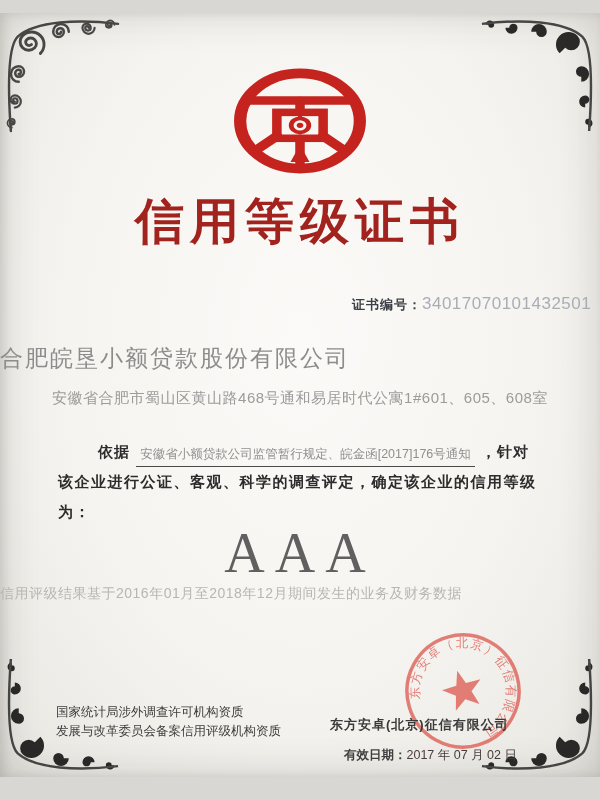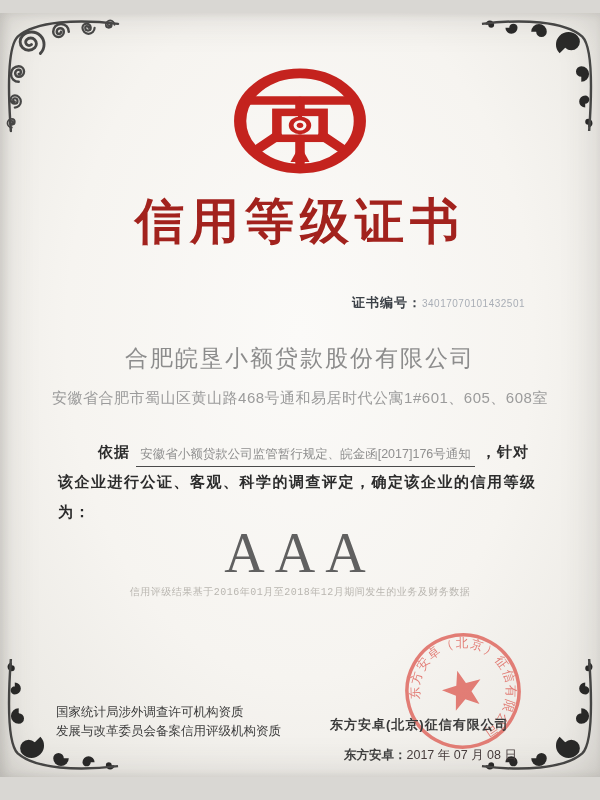--- a/index.html
+++ b/index.html
@@ -20,41 +20,41 @@
   .logo{left:50%;top:54px;transform:translateX(-50%);}
   
   .title{
     left:0;right:0;top:176px;text-align:center;
     font-size:49px;font-weight:bold;letter-spacing:6px;
     color:var(--title_red,#a2221d);
     font-family:"Liberation Serif", serif;
   }
   .certno{left:352px;top:281px;font-size:13px;white-space:nowrap;}
   .certno .lbl{font-weight:bold;color:#3c4147;letter-spacing:1px;}
-  .certno .num{color:#a9aeb6;font-size:10px;letter-spacing:.5px;}
+  .certno .num{color:#a9aeb6;font-size:17px;letter-spacing:.5px;}
   .company{
-    left:0;right:0;top:330px;text-align:center;
+    left:0;right:0;top:330px;text-align:left;
     font-size:23px;color:#8c8c8c;letter-spacing:2px;
     font-family:"Liberation Serif", serif;
   }
   .address{left:0;right:0;top:376px;text-align:center;font-size:15px;color:#9b9b9b;letter-spacing:.5px;}
   .basis{left:58px;right:50px;top:424px;font-size:15px;color:#2c2c2c;line-height:30px;}
   .basis .l1{padding-left:40px;white-space:nowrap;}
   .basis .b{font-weight:bold;letter-spacing:1px;}
   .basis .fill{
     display:inline-block;min-width:308px;text-align:center;
     border-bottom:1.5px solid #4a4a4a;color:#8f8f8f;font-size:12.5px;
     padding:0 4px 1px 4px;margin:0 2px;vertical-align:bottom;line-height:22px;
   }
   .basis .l2{font-weight:bold;letter-spacing:1.5px;}
   .rating{
     left:0;right:0;top:508px;text-align:center;
     font-family:"Liberation Serif", serif;font-size:56px;color:#606060;letter-spacing:10px;
   }
-  .rating-note{left:0;right:0;top:572px;text-align:center;font-size:10px;color:#b9b6b0;letter-spacing:.5px;font-family:Liberation Mono, monospace;}
+  .rating-note{left:0;right:0;top:572px;font-size:14px;color:#b9b6b0;letter-spacing:.5px;}
   .quals{left:56px;top:690px;font-size:12.5px;color:#3c3c3c;line-height:19px;}
   .quals .hd{font-weight:bold;font-size:13.5px;color:#2e2e2e;margin-bottom:2px;}
   .issuer{left:330px;top:703px;width:252px;}
   .issuer .co{font-size:13px;font-weight:bold;color:#3a3a3a;letter-spacing:1px;white-space:nowrap;}
   .issuer .dates{margin-top:12px;padding-left:14px;font-size:12.5px;color:#463c3c;line-height:19px;}
   .issuer .dates .lbl{font-weight:bold;color:#3f3f3f;}
   .seal{left:393px;top:608px;opacity:.85;}
   svg{display:block;}
 </style>
 </head>
@@ -154,17 +154,17 @@
   </svg>
 
   <div class="abs quals">
     <div>国家统计局涉外调查许可机构资质</div>
     <div>发展与改革委员会备案信用评级机构资质</div>
   </div>
 
   <div class="abs issuer">
     <div class="co">东方安卓(北京)征信有限公司</div>
     <div class="dates">
-      <div><span class="lbl">东方安卓：</span><span>2017 年 07 月 08 日</span></div>
+      <div><span class="lbl">有效日期：</span><span>2017 年 07 月 02 日</span></div>
     </div>
   </div>
 
 </div>
 
 </body></html>

